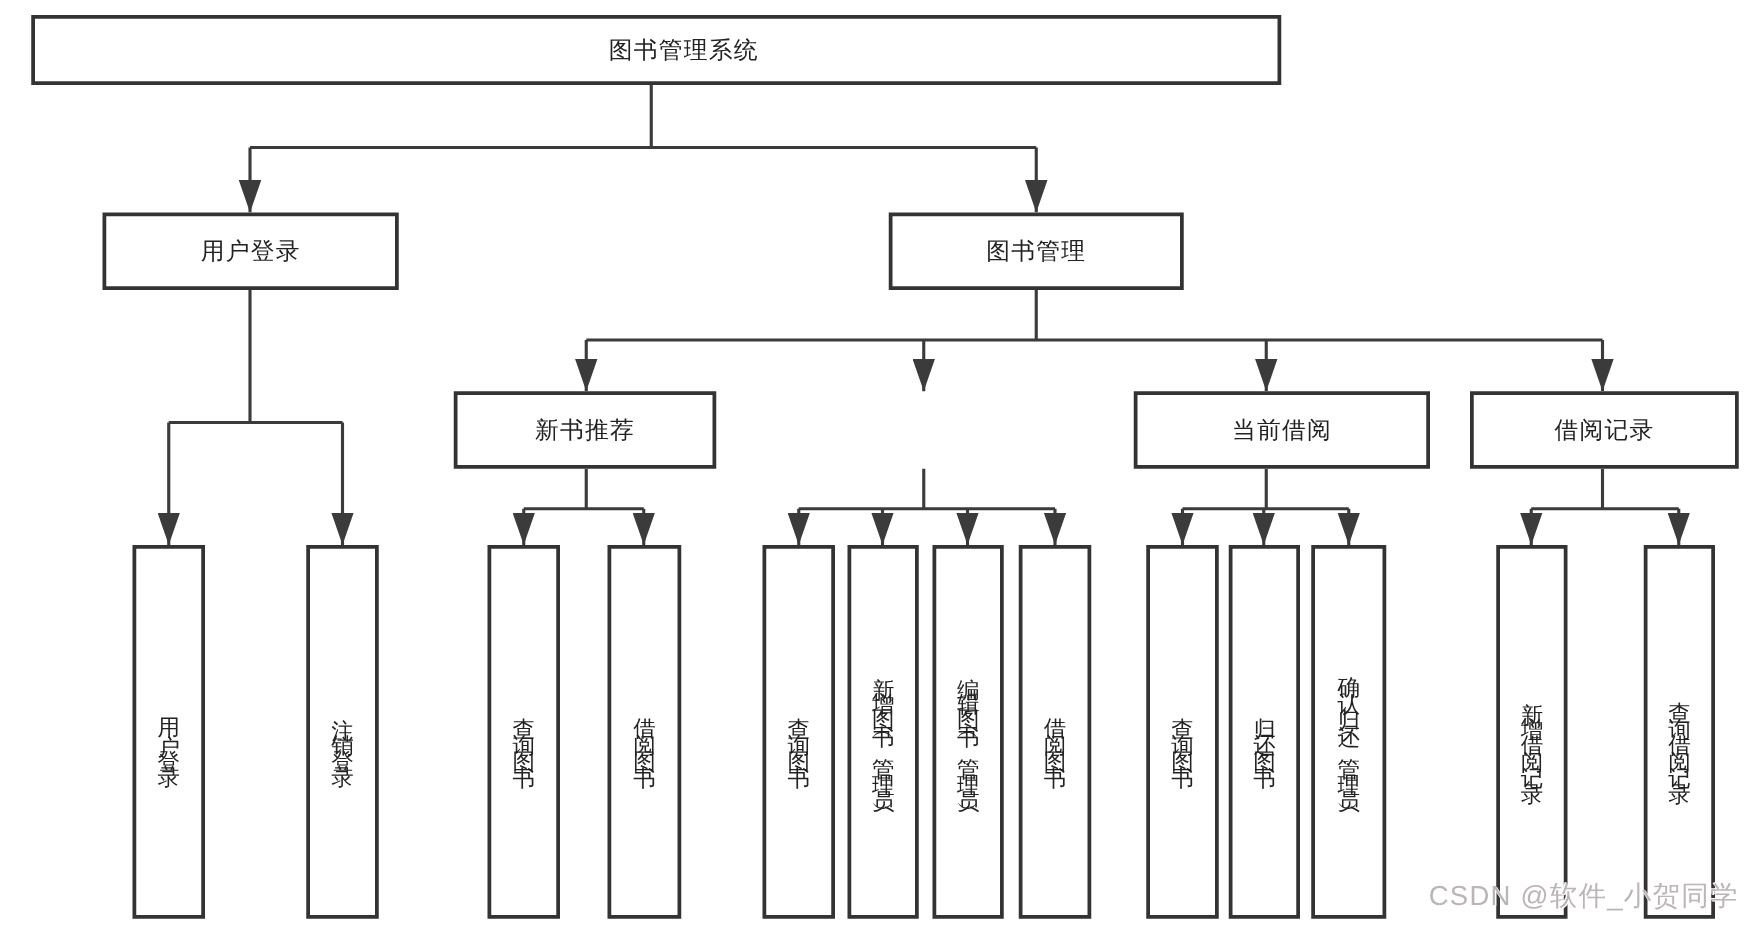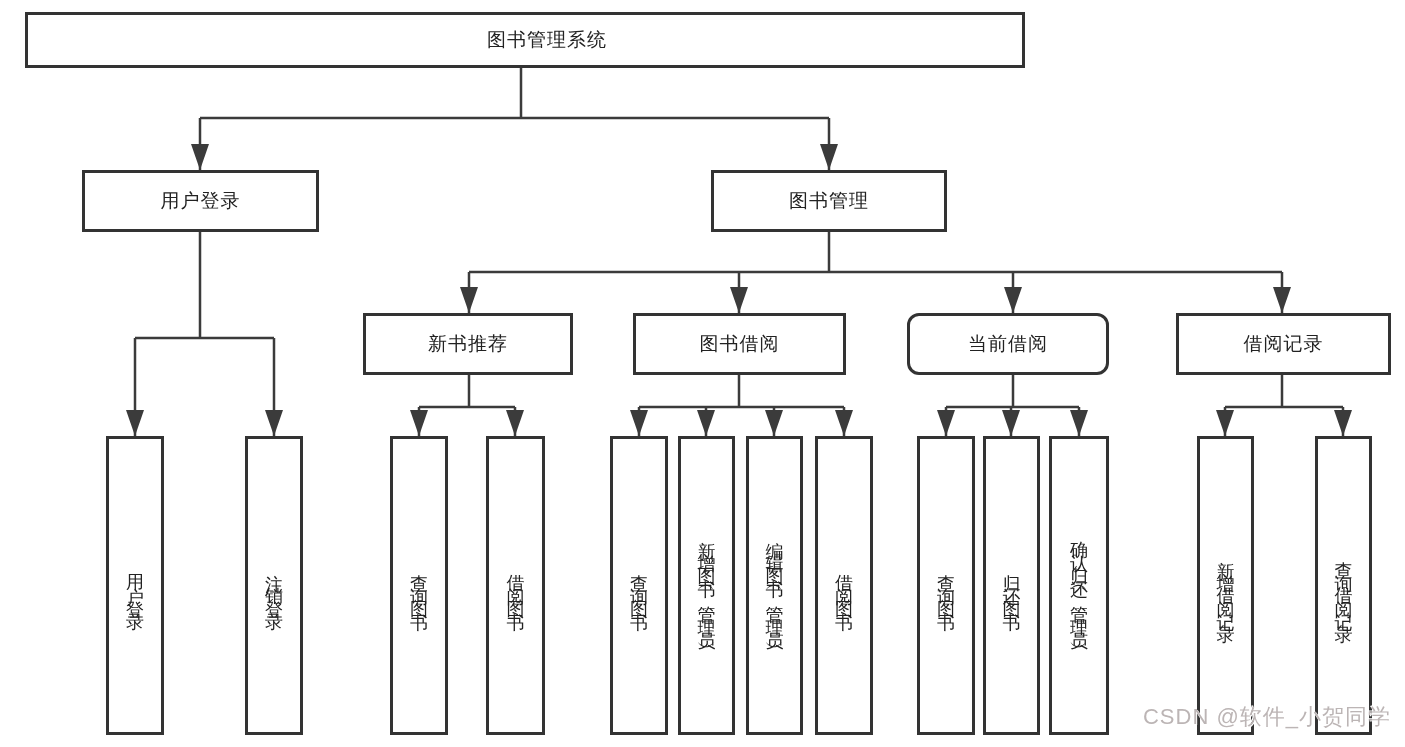--- a/index.html
+++ b/index.html
@@ -106,22 +106,21 @@
       <line x1="1343" y1="407" x2="1343" y2="436" marker-end="url(#arrow)"></line>
     </g>
   </svg>
 
   <div class="node hnode" style="left:25px; top:12px; width:1000px; height:56px;padding-left:44px;">图书管理系统</div>
 
   <div class="node hnode" style="left:82px; top:170px; width:237px; height:62px;">用户登录</div>
   <div class="node hnode" style="left:711px; top:170px; width:236px; height:62px;">图书管理</div>
 
   <div class="node hnode" style="left:363px; top:313px; width:210px; height:62px;">新书推荐</div>
-  <div class="node hnode" style="left:633px; top:313px; width:213px; height:62px;">图书借阅</div>
-  <div class="node hnode" style="left:907px; top:313px; width:202px; height:62px;border-radius:12px;">当前借阅</div>
+  <div class="node hnode" style="left:907px; top:313px; width:237px; height:62px;">当前借阅</div>
   <div class="node hnode" style="left:1176px; top:313px; width:215px; height:62px;">借阅记录</div>
 
   <div class="node vnode" style="left:106px; top:436px; width:58px; height:299px;">
     <span>用户登录</span>
   </div>
   <div class="node vnode" style="left:245px; top:436px; width:58px; height:299px;">
     <span>注销登录</span>
   </div>
 
   <div class="node vnode" style="left:390px; top:436px; width:58px; height:299px;">

